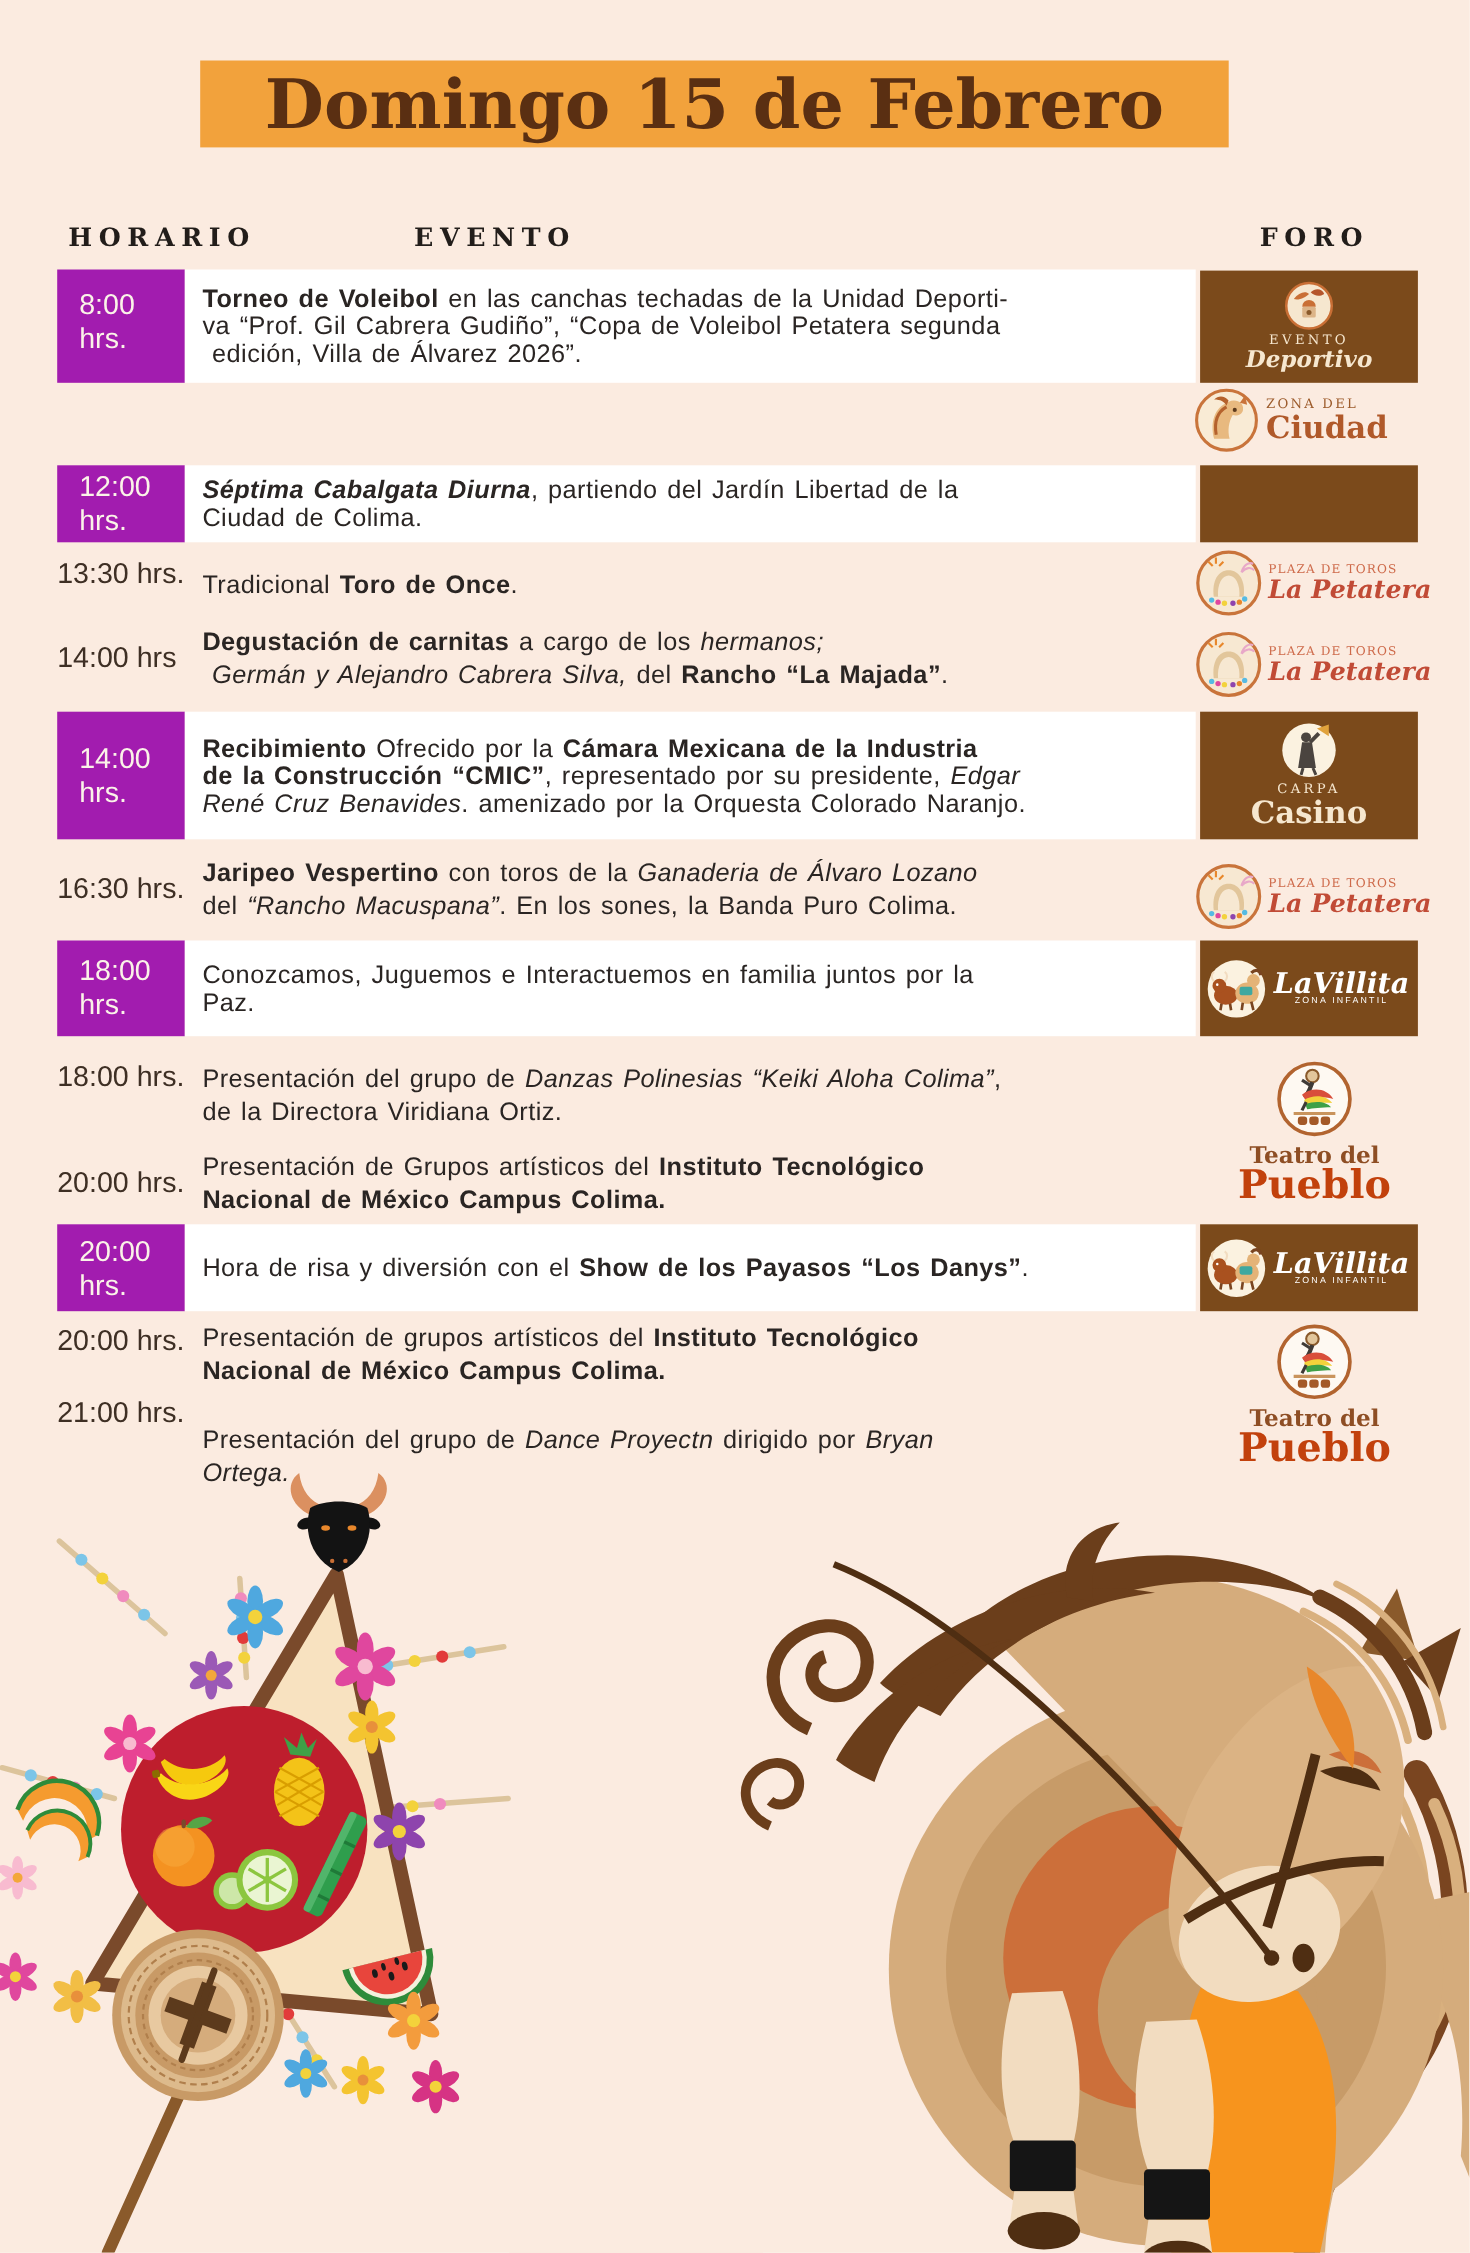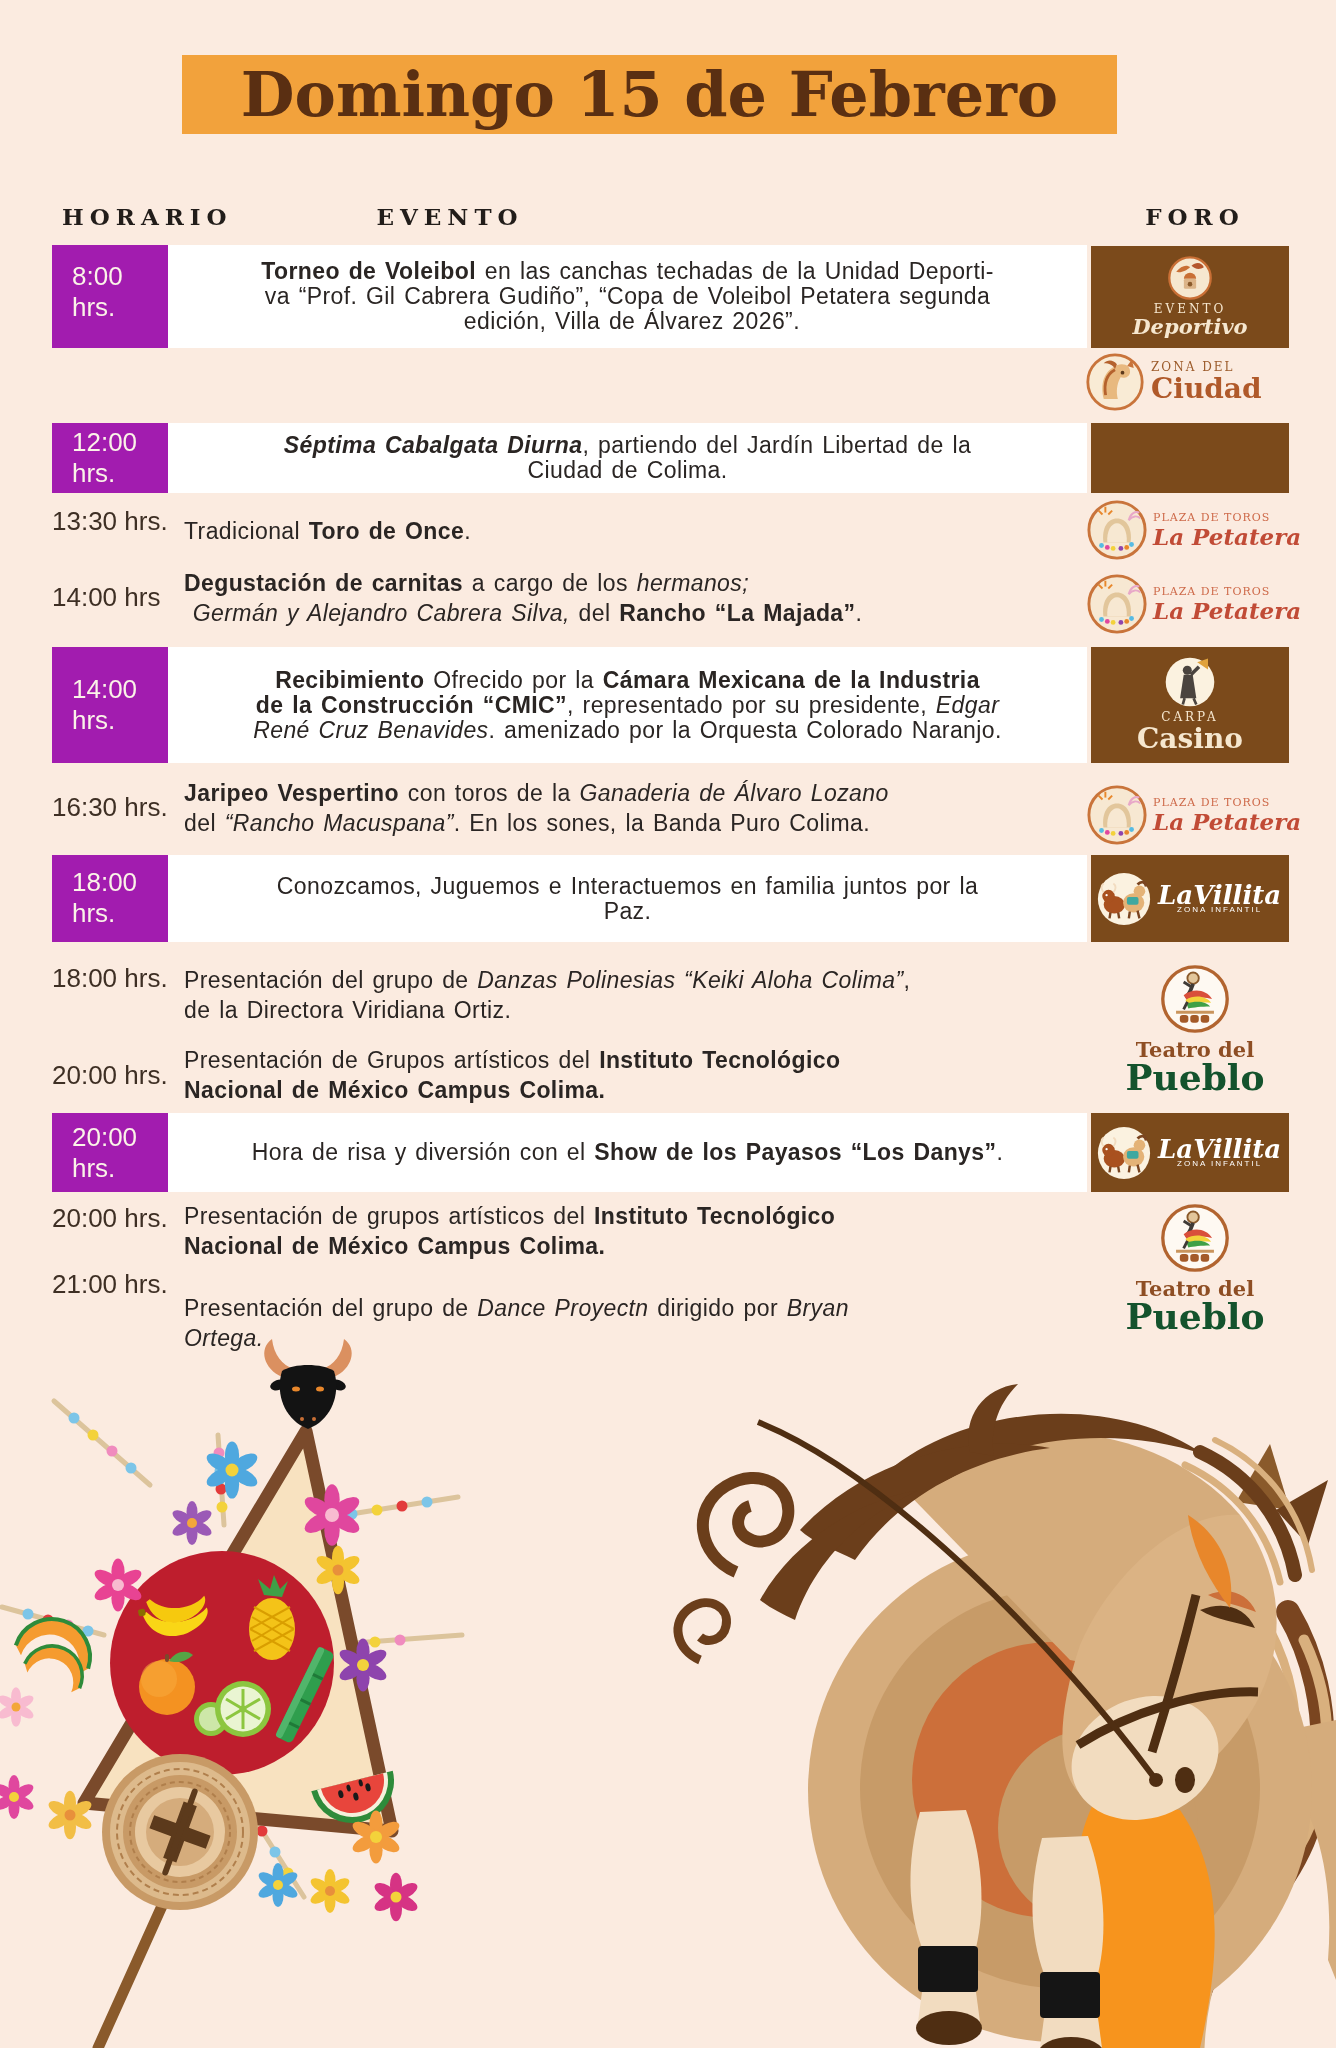--- a/index.html
+++ b/index.html
@@ -11,42 +11,42 @@
   .banner h1{font-family:"DejaVu Serif",serif;font-weight:bold;font-size:62px;color:#5A2F12;margin:0;}
   
   .colh{position:absolute;top:203px;font-family:"DejaVu Serif",serif;font-weight:bold;font-size:23px;
         letter-spacing:6px;color:#221D1A;}
   
   .row{position:absolute;left:0;width:1336px;}
   .time{position:absolute;left:52px;width:116px;box-sizing:border-box;color:#3E2F24;font-size:26px;}
   .time.hl{background:#a21caf;color:#FBF3E8;height:100%;display:flex;align-items:center;padding-left:20px;}
   .event{position:absolute;left:168px;width:919px;box-sizing:border-box;padding:0 16px;color:#2A2523;
          font-size:23px;letter-spacing:0.4px;word-spacing:2px;}
-  .event.white{background:#FFFFFF;height:100%;display:flex;flex-direction:column;justify-content:center;text-align:center;}
+  .event.white{background:#FFFFFF;height:100%;display:flex;flex-direction:column;justify-content:center;}
   .ev-line{white-space:pre-wrap;line-height:25px;}
   .loose .ev-line{line-height:30px;}
   .b{font-weight:700}.i{font-style:italic}.bi{font-weight:700;font-style:italic}.sb{font-weight:600;}
   
   .foro-box{position:absolute;left:1091px;width:198px;background:#7B4A1B;box-sizing:border-box;}
   .fcol{display:flex;flex-direction:column;align-items:center;justify-content:center;}
   .frow{position:absolute;display:flex;align-items:center;}
   .fed-top{font-family:"DejaVu Serif",serif;color:#F6E7CF;font-size:12px;letter-spacing:3px;margin-top:1px;}
   .fed-bottom{font-family:"DejaVu Serif",serif;font-style:italic;font-weight:bold;color:#F6E7CF;font-size:21px;margin-top:-2px;}
   .caballo{left:1085px;width:230px;gap:6px;}
   .zona{font-family:"DejaVu Serif",serif;font-size:12px;letter-spacing:2px;color:#9C5B2B;}
   .cab{font-family:"DejaVu Serif",serif;font-weight:bold;font-size:28px;color:#B0592A;margin-top:-2px;}
   .petatera{left:1086px;width:235px;gap:5px;}
   .pdt{font-family:"DejaVu Serif",serif;font-size:11px;letter-spacing:1px;color:#CE6A4A;}
   .lap{font-family:"DejaVu Serif",serif;font-weight:bold;font-style:italic;font-size:23px;color:#C14B36;margin-top:-1px;}
   .villita{display:flex;align-items:center;gap:5px;padding-left:4px;}
   .lav{font-family:"DejaVu Serif",serif;font-weight:bold;font-style:italic;font-size:26px;color:#FFFFFF;line-height:24px;}
   .lav-sub{font-family:"Liberation Sans",sans-serif;font-size:8px;letter-spacing:2px;color:#FFF;margin-top:-2px;text-align:center;}
   .teatro{position:absolute;left:1100px;width:190px;display:flex;flex-direction:column;align-items:center;}
   .tea-top{font-family:"DejaVu Serif",serif;font-weight:bold;font-size:21px;color:#8E4E24;margin-top:2px;}
-  .tea-bottom{font-family:"DejaVu Serif",serif;font-weight:bold;font-size:36px;color:#14532d;margin-top:-6px;}
+  .tea-bottom{font-family:"DejaVu Serif",serif;font-weight:bold;font-size:36px;color:#c2410c;margin-top:-6px;}
   .deco{position:absolute;}
 </style>
 </head>
 <body>
 
 <div class="poster">
 
   <div class="banner">
     <h1>Domingo 15 de Febrero</h1>
   </div>

